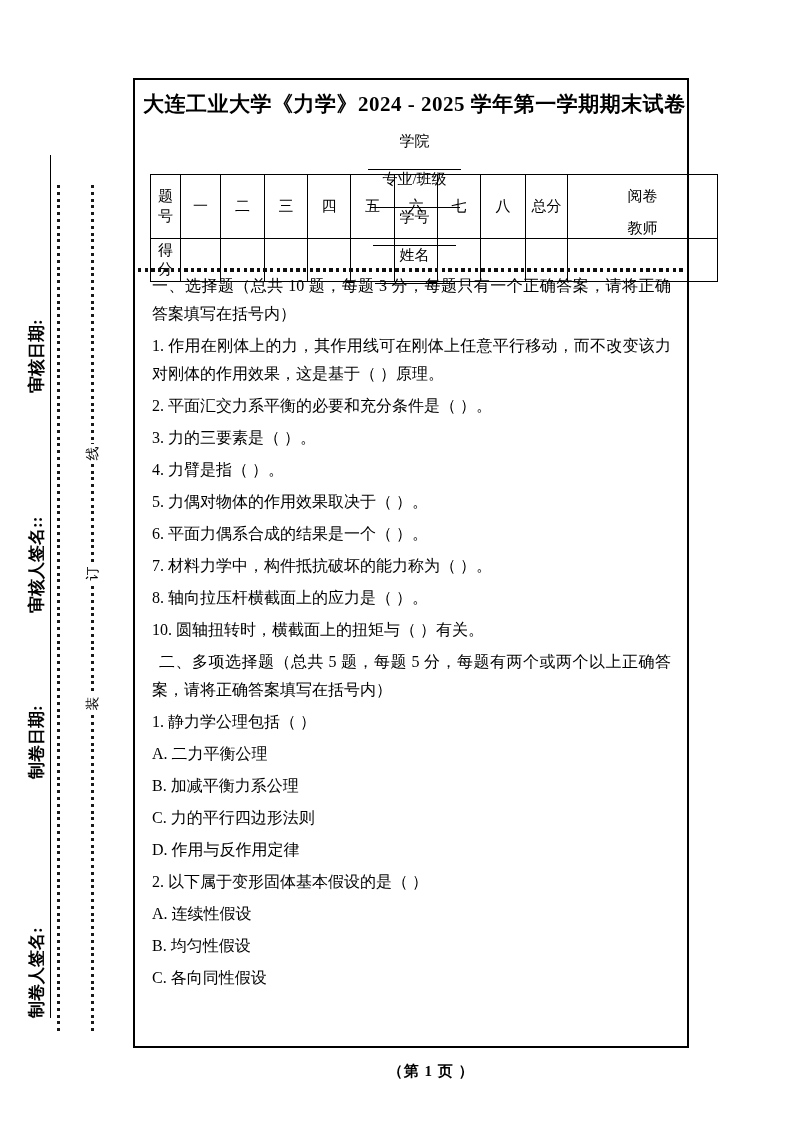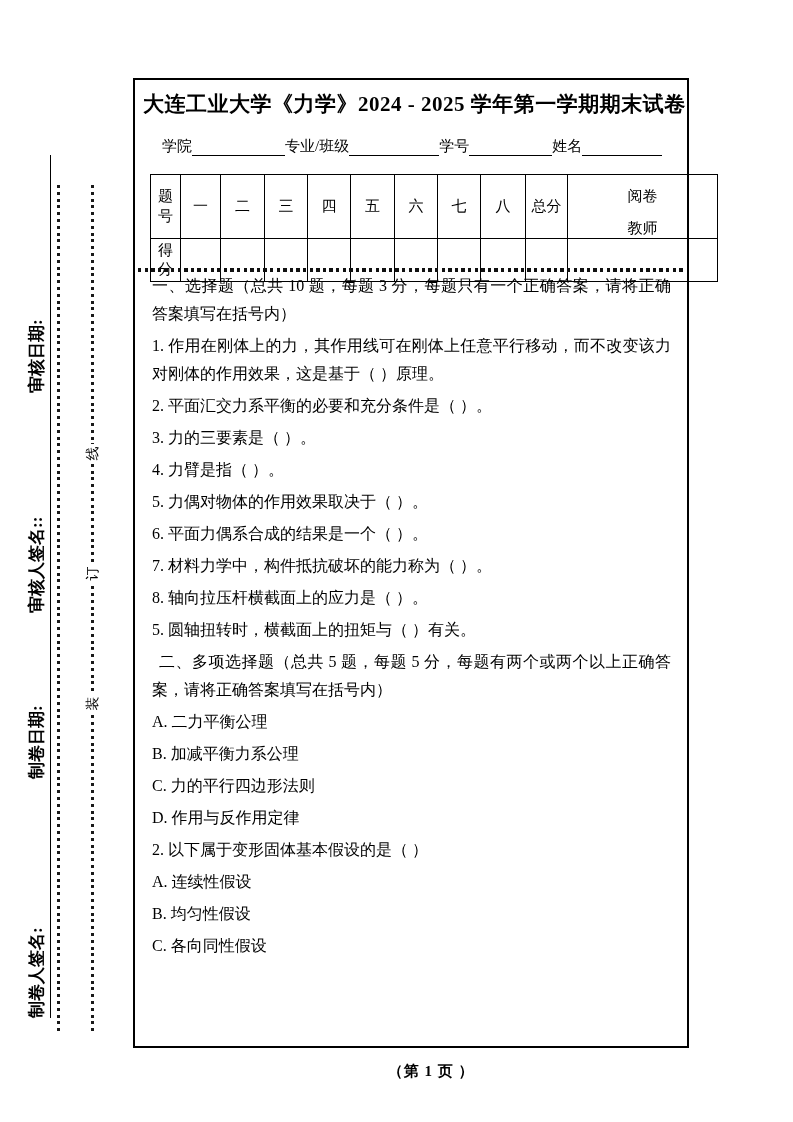--- a/index.html
+++ b/index.html
@@ -36,21 +36,21 @@
   .main-box{
     position:absolute;left:133px;top:78px;width:556px;height:970px;
     border:2px solid #000;box-sizing:border-box;
   }
   .paper-title{
     margin:10px 8px 0;text-align:center;font-size:21px;font-weight:bold;
     letter-spacing:0.5px;white-space:nowrap;
   }
   .fields-row{
     position:absolute;left:27px;top:52px;right:20px;height:24px;
-    display:flex;align-items:flex-end;font-size:15px;white-space:nowrap;
+    display:flex;align-items:center;font-size:15px;white-space:nowrap;flex-direction:column;
   }
   .field-label{flex:0 0 auto;}
   .field-blank{flex:0 0 auto;border-bottom:1.4px solid #000;height:18px;}
   #fb0{width:93px}#fb1{width:90px}#fb2{width:83px}#fb3{width:80px}
   
   .score-table{
     position:absolute;left:15px;top:94px;border-collapse:collapse;table-layout:fixed;
     width:567px;font-size:15px;
   }
   .score-table td{
@@ -169,24 +169,25 @@
     <p>一、选择题（总共 10 题，每题 3 分，每题只有一个正确答案，请将正确答案填写在括号内）</p>
     <div id="s1qs">
         <p>1.  作用在刚体上的力，其作用线可在刚体上任意平行移动，而不改变该力对刚体的作用效果，这是基于（  ）原理。</p>
         <p>2.  平面汇交力系平衡的必要和充分条件是（  ）。</p>
         <p>3.  力的三要素是（  ）。</p>
         <p>4.  力臂是指（  ）。</p>
         <p>5.  力偶对物体的作用效果取决于（  ）。</p>
         <p>6.  平面力偶系合成的结果是一个（  ）。</p>
         <p>7.  材料力学中，构件抵抗破坏的能力称为（  ）。</p>
         <p>8.  轴向拉压杆横截面上的应力是（  ）。</p>
-        <p>5.  圆轴扭转时，横截面上的扭矩与（  ）有关。</p>
+        <p>10.  圆轴扭转时，横截面上的扭矩与（  ）有关。</p>
       </div>
     <p class="sec2-head">二、多项选择题（总共 5 题，每题 5 分，每题有两个或两个以上正确答案，请将正确答案填写在括号内）</p>
     <div id="s2qs">
+        <p>1.  静力学公理包括（  ）</p>
         <p>A.  二力平衡公理</p>
         <p>B.  加减平衡力系公理</p>
         <p>C.  力的平行四边形法则</p>
         <p>D.  作用与反作用定律</p>
         <p>2.  以下属于变形固体基本假设的是（  ）</p>
         <p>A.  连续性假设</p>
         <p>B.  均匀性假设</p>
         <p>C.  各向同性假设</p>
       </div>
   </div>

